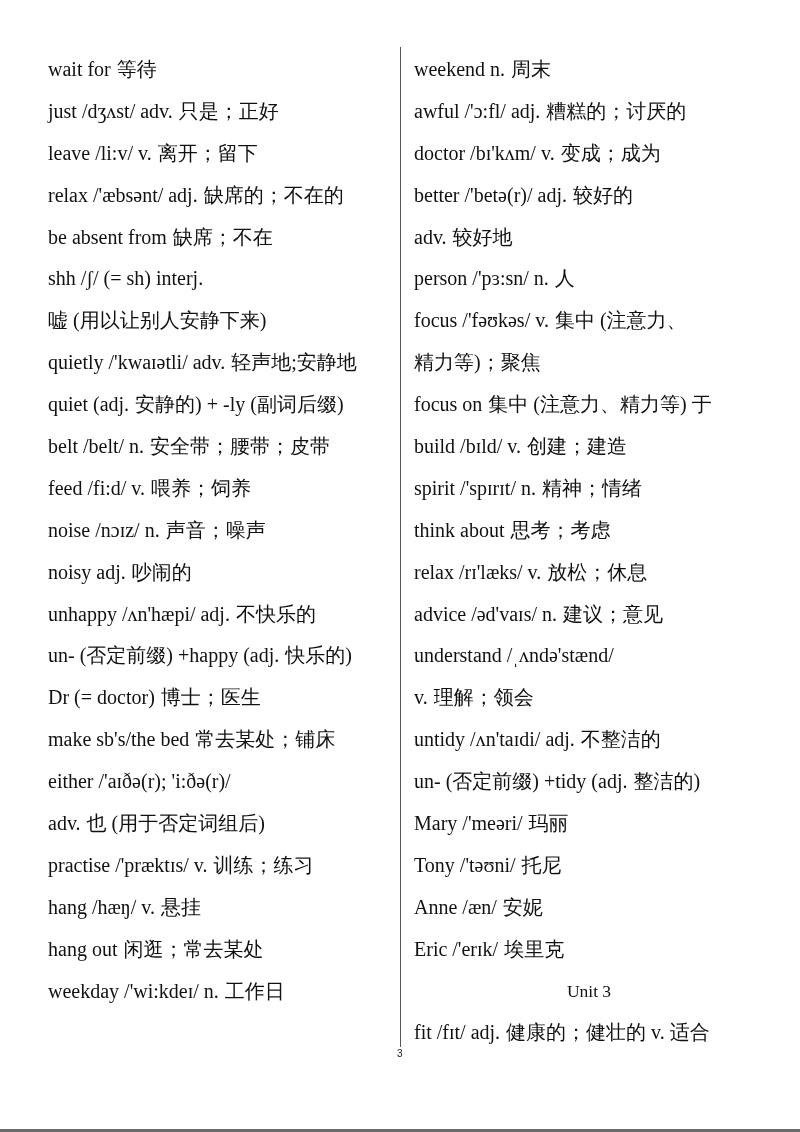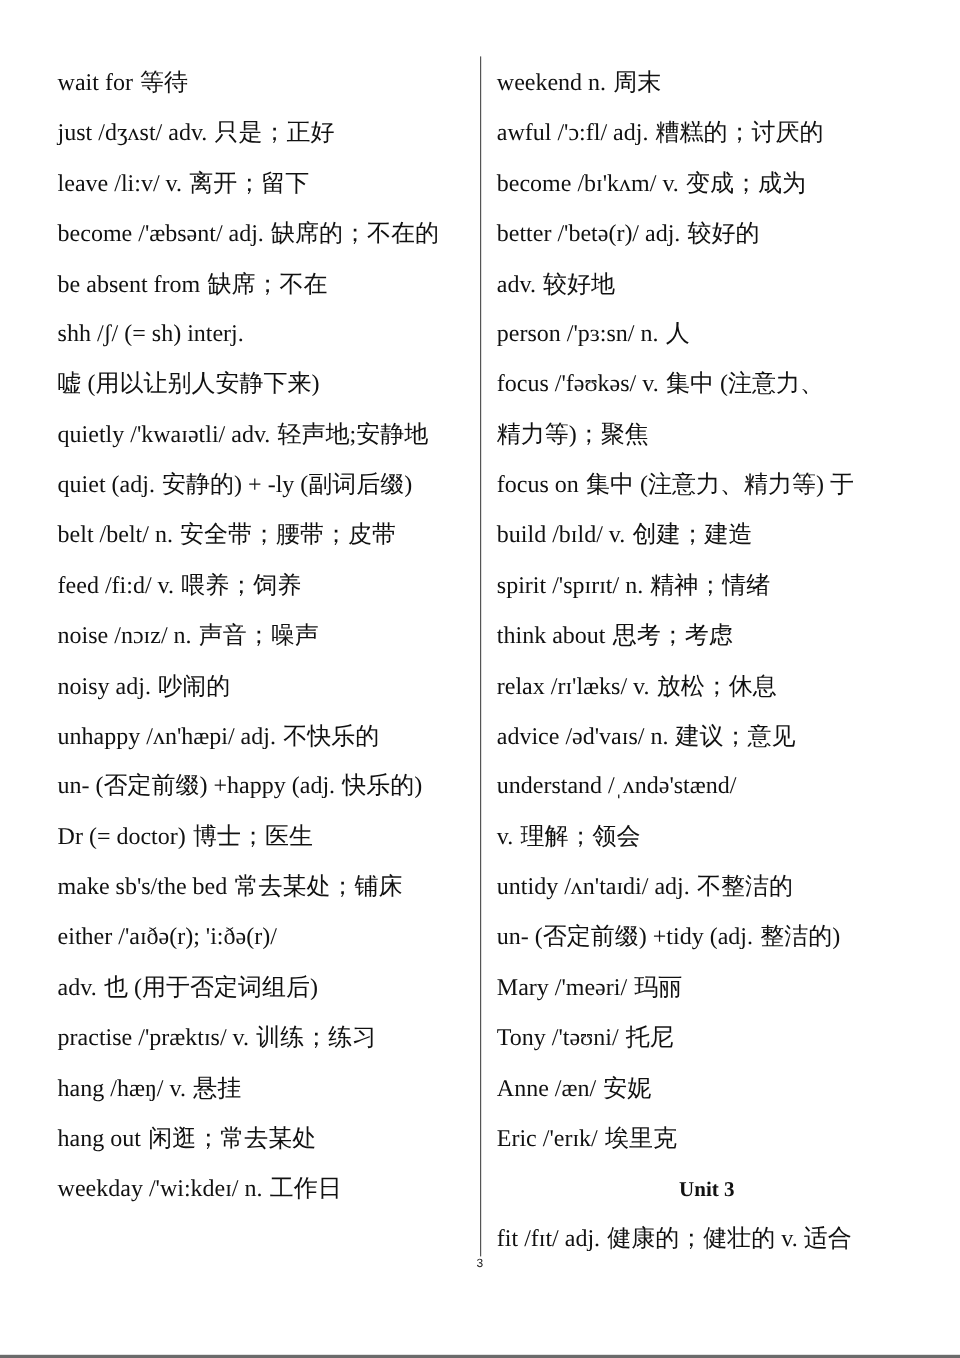--- a/index.html
+++ b/index.html
@@ -34,21 +34,21 @@
       line-height: 41.9px;
       font-size: 20px;
       white-space: nowrap;
       letter-spacing: 0;
     }
     .row .zh {
       margin-left: 6px;
     }
     .row.heading {
       text-align: center;
-      font-weight: bold;
+      font-weight: normal;
       font-size: 17.5px;
     }
     .divider {
       position: absolute;
       left: 400px;
       top: 47px;
       width: 1px;
       height: 1000px;
       background: #555555;
     }
@@ -71,21 +71,21 @@
   </style>
 </head>
 <body>
 
 <div class="page">
 
   <div class="column col-left">
     <div class="row"><span>wait for</span><span class="zh">等待</span></div>
     <div class="row"><span>just /dʒʌst/ adv.</span><span class="zh">只是；正好</span></div>
     <div class="row"><span>leave /li:v/ v.</span><span class="zh">离开；留下</span></div>
-    <div class="row"><span>become /'æbsənt/ adj.</span><span class="zh">缺席的；不在的</span></div>
+    <div class="row"><span>relax /'æbsənt/ adj.</span><span class="zh">缺席的；不在的</span></div>
     <div class="row"><span>be absent from</span><span class="zh">缺席；不在</span></div>
     <div class="row"><span>shh /ʃ/ (= sh) interj.</span><span class="zh"></span></div>
     <div class="row"><span></span><span>嘘 (用以让别人安静下来)</span></div>
     <div class="row"><span>quietly /'kwaɪətli/ adv.</span><span class="zh">轻声地;安静地</span></div>
     <div class="row"><span>quiet (adj.</span><span class="zh">安静的) + -ly (副词后缀)</span></div>
     <div class="row"><span>belt /belt/ n.</span><span class="zh">安全带；腰带；皮带</span></div>
     <div class="row"><span>feed /fi:d/ v.</span><span class="zh">喂养；饲养</span></div>
     <div class="row"><span>noise /nɔɪz/ n.</span><span class="zh">声音；噪声</span></div>
     <div class="row"><span>noisy adj.</span><span class="zh">吵闹的</span></div>
     <div class="row"><span>unhappy /ʌn'hæpi/ adj.</span><span class="zh">不快乐的</span></div>
@@ -98,21 +98,21 @@
     <div class="row"><span>hang /hæŋ/ v.</span><span class="zh">悬挂</span></div>
     <div class="row"><span>hang out</span><span class="zh">闲逛；常去某处</span></div>
     <div class="row"><span>weekday /'wi:kdeɪ/ n.</span><span class="zh">工作日</span></div>
   </div>
 
   <div class="divider"></div>
 
   <div class="column col-right">
     <div class="row"><span>weekend n.</span><span class="zh">周末</span></div>
     <div class="row"><span>awful /'ɔ:fl/ adj.</span><span class="zh">糟糕的；讨厌的</span></div>
-    <div class="row"><span>become /bɪ'kʌm/ v.</span><span class="zh">变成；成为</span></div>
+    <div class="row"><span>doctor /bɪ'kʌm/ v.</span><span class="zh">变成；成为</span></div>
     <div class="row"><span>better /'betə(r)/ adj.</span><span class="zh">较好的</span></div>
     <div class="row"><span>adv.</span><span class="zh">较好地</span></div>
     <div class="row"><span>person /'pɜ:sn/ n.</span><span class="zh">人</span></div>
     <div class="row"><span>focus /'fəʊkəs/ v.</span><span class="zh">集中 (注意力、</span></div>
     <div class="row"><span></span><span>精力等)；聚焦</span></div>
     <div class="row"><span>focus on</span><span class="zh">集中 (注意力、精力等) 于</span></div>
     <div class="row"><span>build /bɪld/ v.</span><span class="zh">创建；建造</span></div>
     <div class="row"><span>spirit /'spɪrɪt/ n.</span><span class="zh">精神；情绪</span></div>
     <div class="row"><span>think about</span><span class="zh">思考；考虑</span></div>
     <div class="row"><span>relax /rɪ'læks/ v.</span><span class="zh">放松；休息</span></div>

